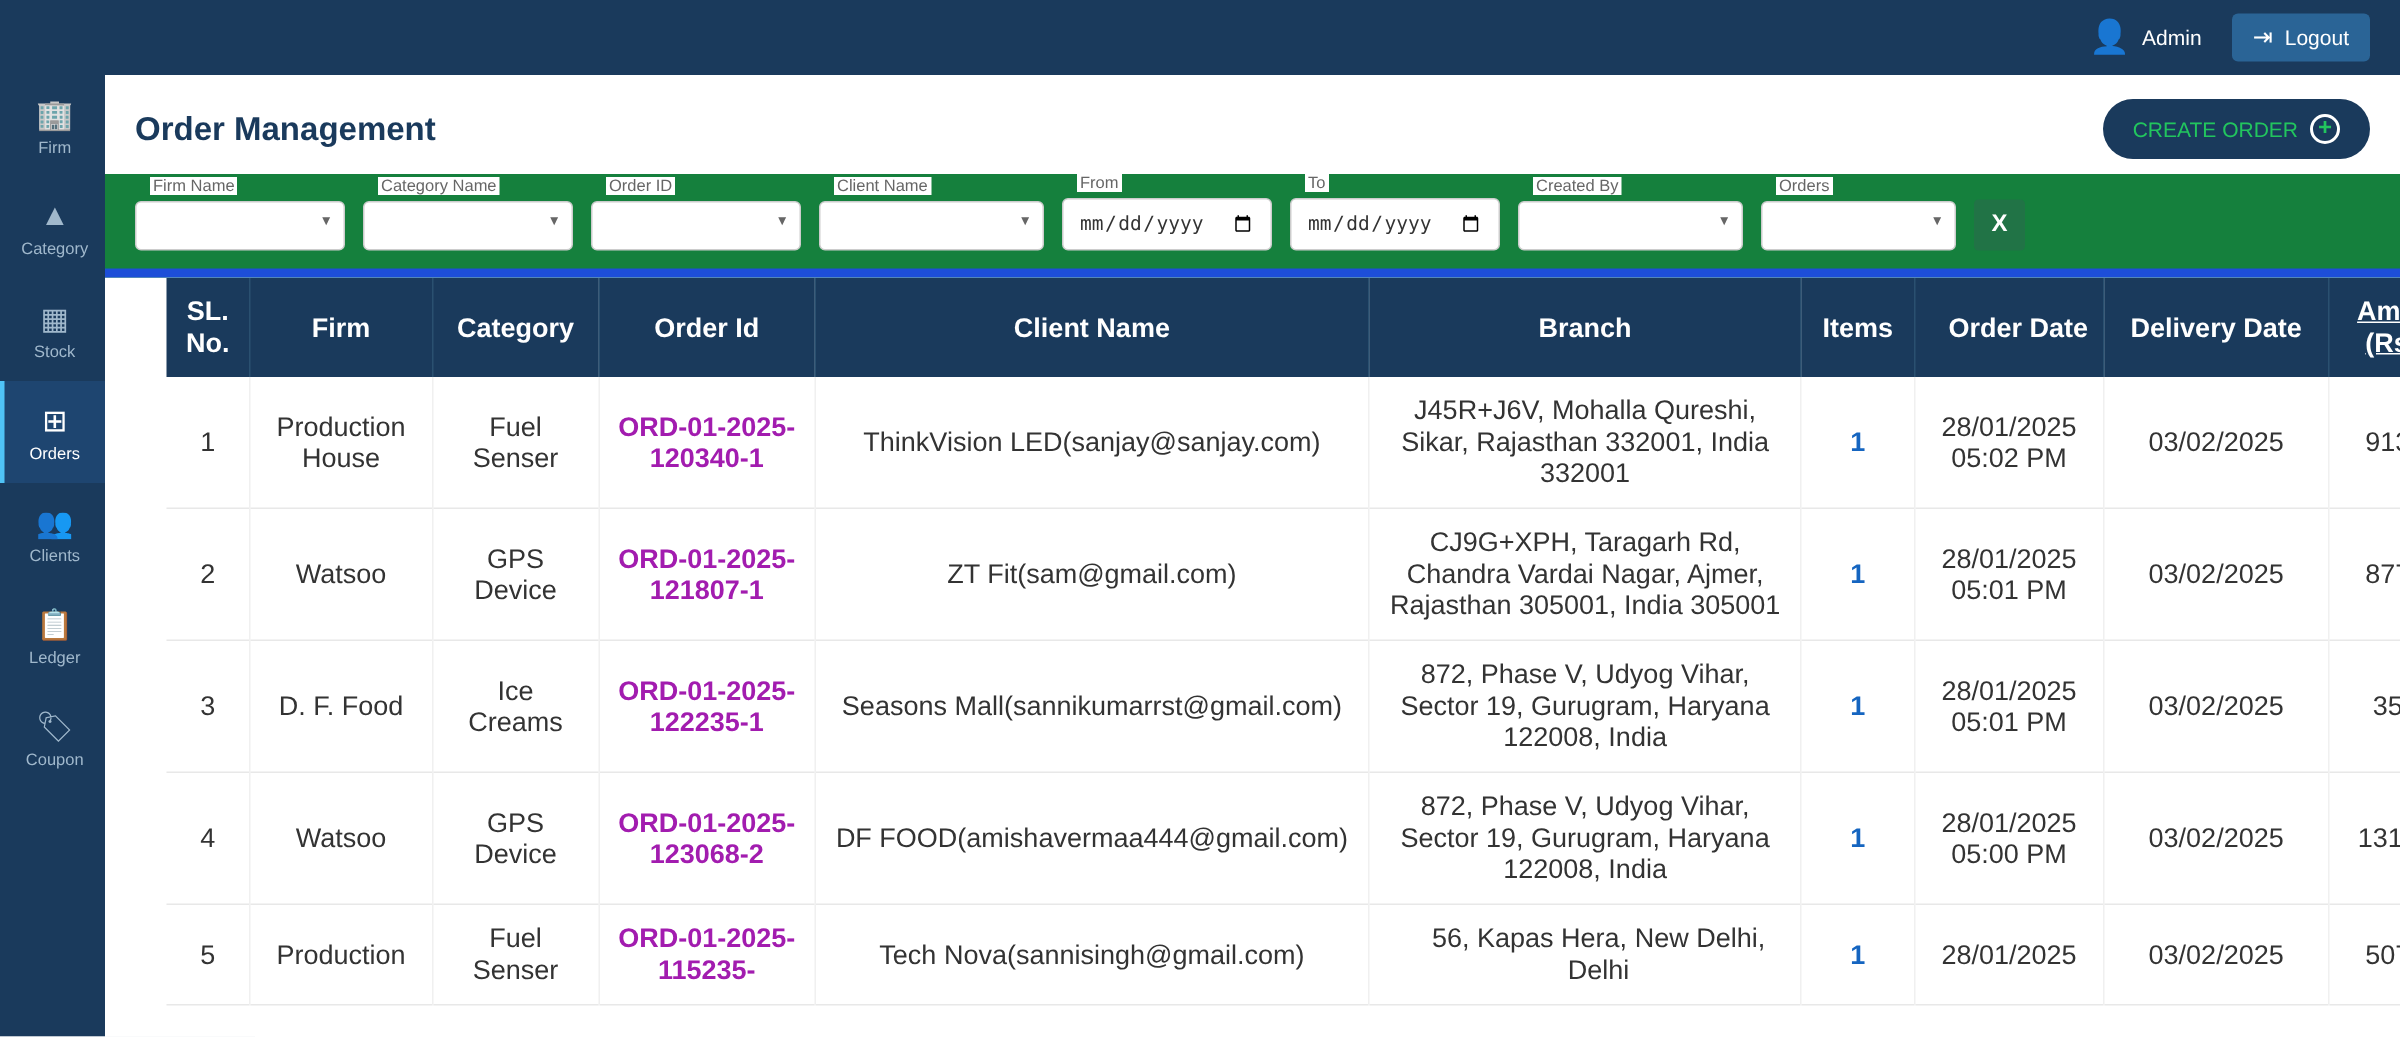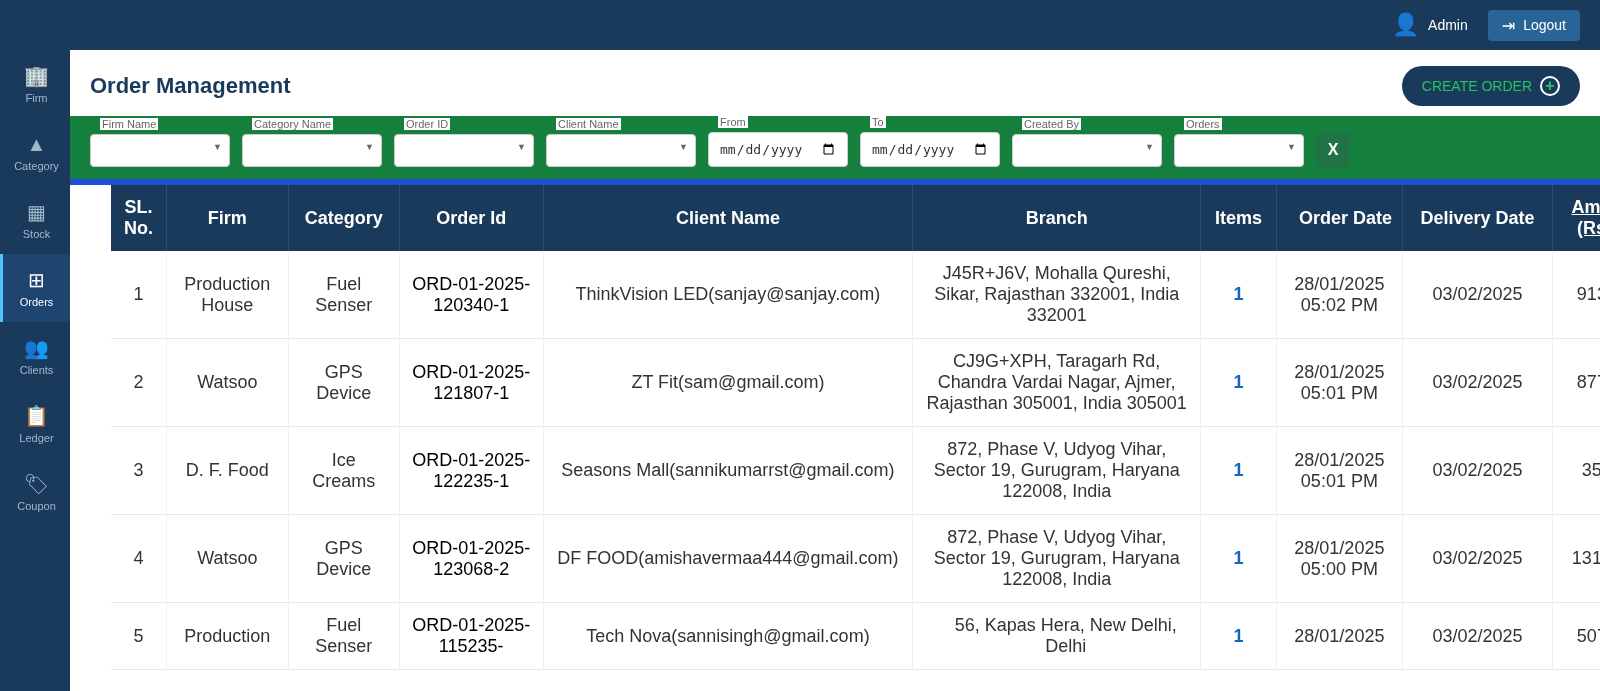--- a/index.html
+++ b/index.html
@@ -213,22 +213,22 @@
     }
     tbody td {
       padding: 12px 10px;
       text-align: center;
       vertical-align: middle;
       color: #333;
       border-right: 1px solid #f0f0f0;
     }
     tbody td:last-child { border-right: none; }
     .order-id-link {
-      color: #000000;
-      font-weight: 400;
+      color: #a21caf;
+      font-weight: 700;
       cursor: pointer;
       text-decoration: none;
     }
     .items-link {
       color: #1565c0;
       font-weight: 600;
     }
     .col-sl { width: 50px; }
     .col-firm { width: 110px; }
     .col-category { width: 100px; }

